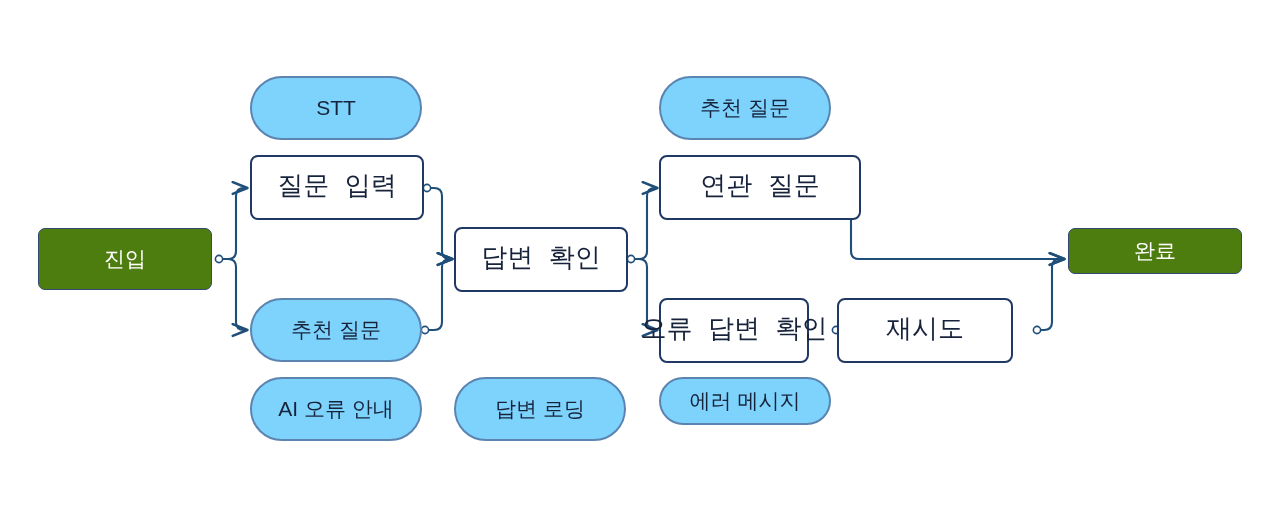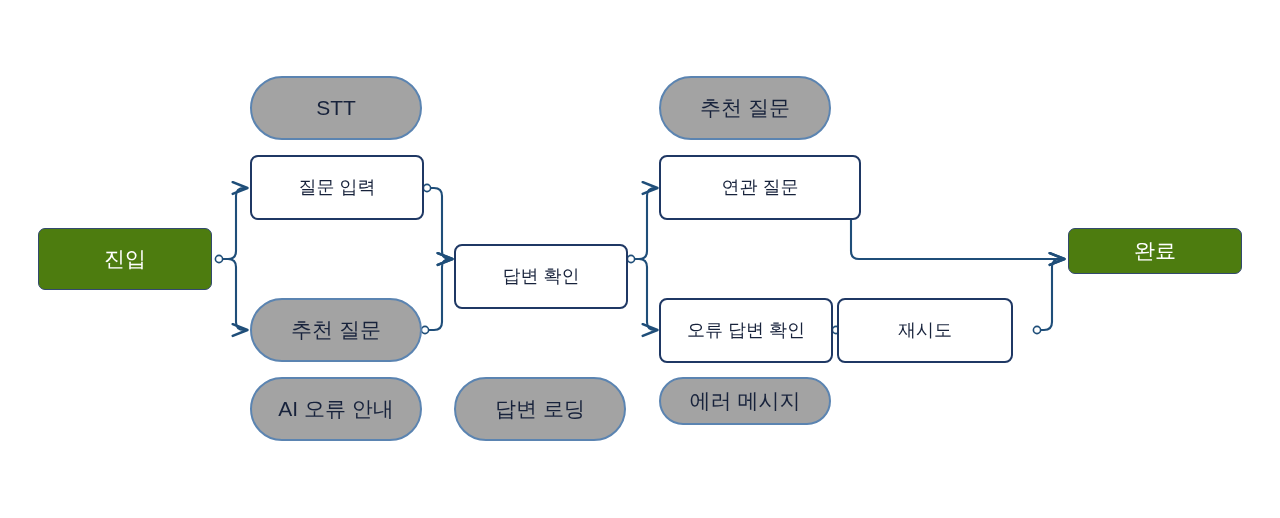--- a/index.html
+++ b/index.html
@@ -44,25 +44,26 @@
     border-radius: 7px;
     color: #ffffff;
     font-size: 21px;
   }
   
   .node.process {
     background: #ffffff;
     border: 2px solid #1f3864;
     border-radius: 8px;
     color: #17223b;
-    font-size: 18px;
+    font-size: 26px;
+    font-family: Liberation Mono, monospace;
   }
   
   .node.pill {
-    background: #a3a3a3;
+    background: #7dd3fc;
     border: 2px solid #5b84b1;
     border-radius: 999px;
     color: #17223b;
     font-size: 21px;
   }
 </style>
 </head>
 <body>
 
 <div id="canvas">
@@ -109,29 +110,29 @@
   <div class="node terminator" style="left:38px;  top:228px; width:174px; height:62px;">진입</div>
 
   <div class="node pill" style="left:250px; top:76px;  width:172px; height:64px;">STT</div>
 
   <div class="node process" style="left:250px; top:155px; width:174px; height:65px;">질문 입력</div>
 
   <div class="node pill" style="left:250px; top:298px; width:172px; height:64px;">추천 질문</div>
 
   <div class="node pill" style="left:250px; top:377px; width:172px; height:64px;">AI 오류 안내</div>
 
-  <div class="node process" style="left:454px; top:227px; width:174px; height:65px;margin-top:17px;">답변 확인</div>
+  <div class="node process" style="left:454px; top:227px; width:174px; height:65px;">답변 확인</div>
 
   <div class="node pill" style="left:454px; top:377px; width:172px; height:64px;text-align:center;">답변 로딩</div>
 
   <div class="node pill" style="left:659px; top:76px;  width:172px; height:64px;">추천 질문</div>
 
   <div class="node process" style="left:659px; top:155px; width:202px; height:65px;">연관 질문</div>
 
-  <div class="node process" style="left:659px; top:298px; width:174px; height:65px;">오류 답변 확인</div>
+  <div class="node process" style="left:659px; top:298px; width:150px; height:65px;">오류 답변 확인</div>
 
   <div class="node pill" style="left:659px; top:377px; width:172px; height:48px;">에러 메시지</div>
 
   <div class="node process" style="left:837px; top:298px; width:176px; height:65px;">재시도</div>
 
   <div class="node terminator" style="left:1068px; top:228px; width:174px; height:46px;">완료</div>
 
 </div>
 
 </body></html>

